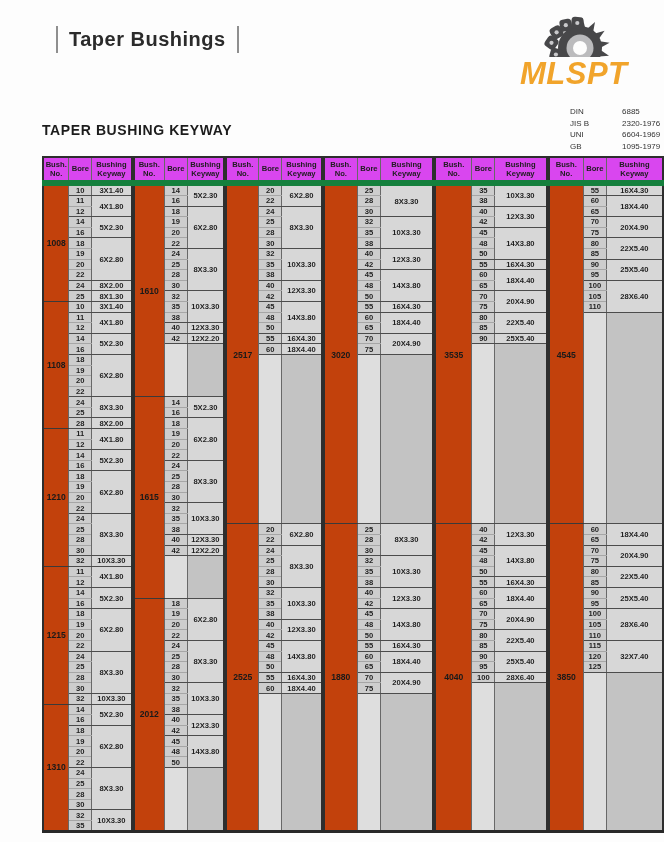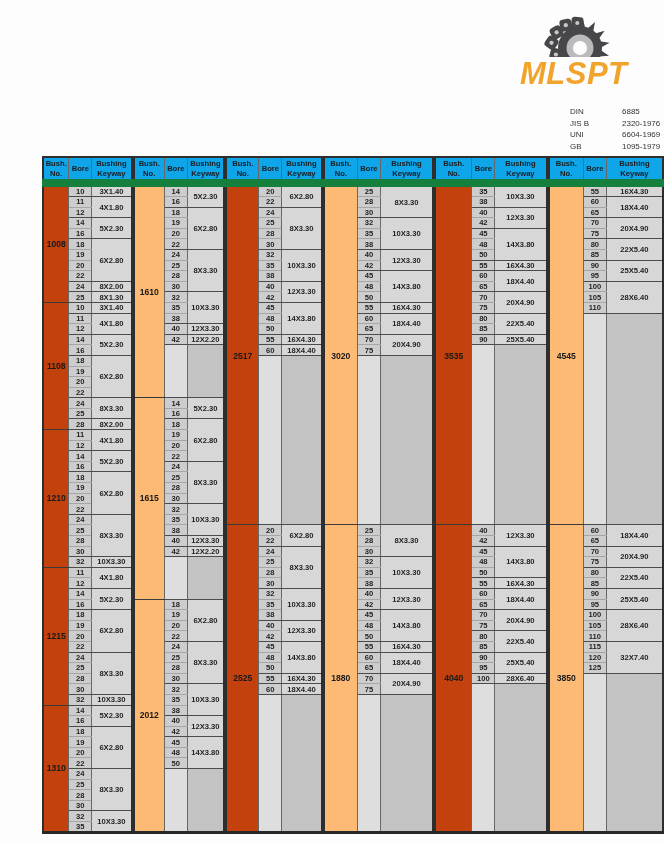--- a/index.html
+++ b/index.html
@@ -20,37 +20,42 @@
   .std-label { width:52px; }
   .std-value { flex:1; }
 
   
   .heading { position:absolute; left:42px; top:122px; font-size:14px; font-weight:bold; color:#1c1c1c; letter-spacing:0.6px; }
 
   
   .tablewrap { position:absolute; left:42px; top:156px; display:flex; align-items:flex-start; }
   table.grp { border-collapse:collapse; table-layout:fixed; border:2px solid #2e2e2e; border-bottom:3px solid #282828; }
   table.grp th, table.grp td { border-left:1px solid #686868; border-right:1px solid #686868; text-align:center; vertical-align:middle; padding:0; overflow:hidden; white-space:nowrap; }
-  table.grp th { height:26px; background:#0ea5e9; font-size:7.6px; font-weight:bold; color:#1d1d1d; line-height:1.2; border-bottom:8px solid #15803d; }
+  table.grp th { height:26px; background:#d946ef; font-size:7.6px; font-weight:bold; color:#1d1d1d; line-height:1.2; border-bottom:6px solid #15803d; }
   table.grp tbody tr { height:10.6px; }
   td.bore { background:#cdcdcd; font-size:7.6px; font-weight:bold; color:#1f1f1f; border-bottom:1px solid #a6a6a6; }
   td.bore.end { border-bottom:1px solid #4c4c4c; }
   td.kw { background:#d7d7d7; font-size:7.6px; font-weight:bold; color:#1f1f1f; border-bottom:1px solid #4c4c4c; }
   td.bush { font-size:8.6px; font-weight:bold; color:#1a1a1a; border-bottom:1px solid #3a3a3a; }
   td.bush.bd { background:#c2410c; }
-  td.bush.bl { background:#fdba74; }
+  td.bush.bl { background:#c2410c; }
   td.gb { background:#dedede; border-top:none; border-bottom:none; }
   td.gk { background:#c3c3c3; border-top:none; border-bottom:none; }
   td.gb.gend, td.gk.gend { border-bottom:1px solid #4c4c4c; }
 </style>
 </head>
 <body>
 
 <div class="page">
 
+  <div class="titlebar">
+    <span class="vbar"></span>
+    <span class="title-text">Taper Bushings</span>
+    <span class="vbar"></span>
+  </div>
 
   <svg class="logo" viewBox="0 0 140 88">
 
     <circle cx="72" cy="44" r="22" fill="#474749"></circle>
 
     <polygon points="101,51.8 91.2,52.5 92.9,46.2" fill="#474749"></polygon>
     <polygon points="101.5,38.8 93,43.6 91.9,37.2" fill="#474749"></polygon>
     <polygon points="96.6,26.8 90.9,34.8 87.1,29.4" fill="#474749"></polygon>
     <polygon points="87,18 85.2,27.7 79.5,24.4" fill="#474749"></polygon>
     <polygon points="74.6,14.1 77.1,23.6 70.5,23" fill="#474749"></polygon>
@@ -89,20 +94,21 @@
     <div class="std-row">
       <span class="std-label">UNI</span>
       <span class="std-value">6604-1969</span>
     </div>
     <div class="std-row">
       <span class="std-label">GB</span>
       <span class="std-value">1095-1979</span>
     </div>
   </div>
 
+  <div class="heading">TAPER BUSHING KEYWAY</div>
 
   <div class="tablewrap">
       <table class="grp">
         <colgroup>
           <col style="width: 26px;">
           <col style="width: 23px;">
           <col style="width: 40px;">
         </colgroup>
         <thead>
           <tr>

